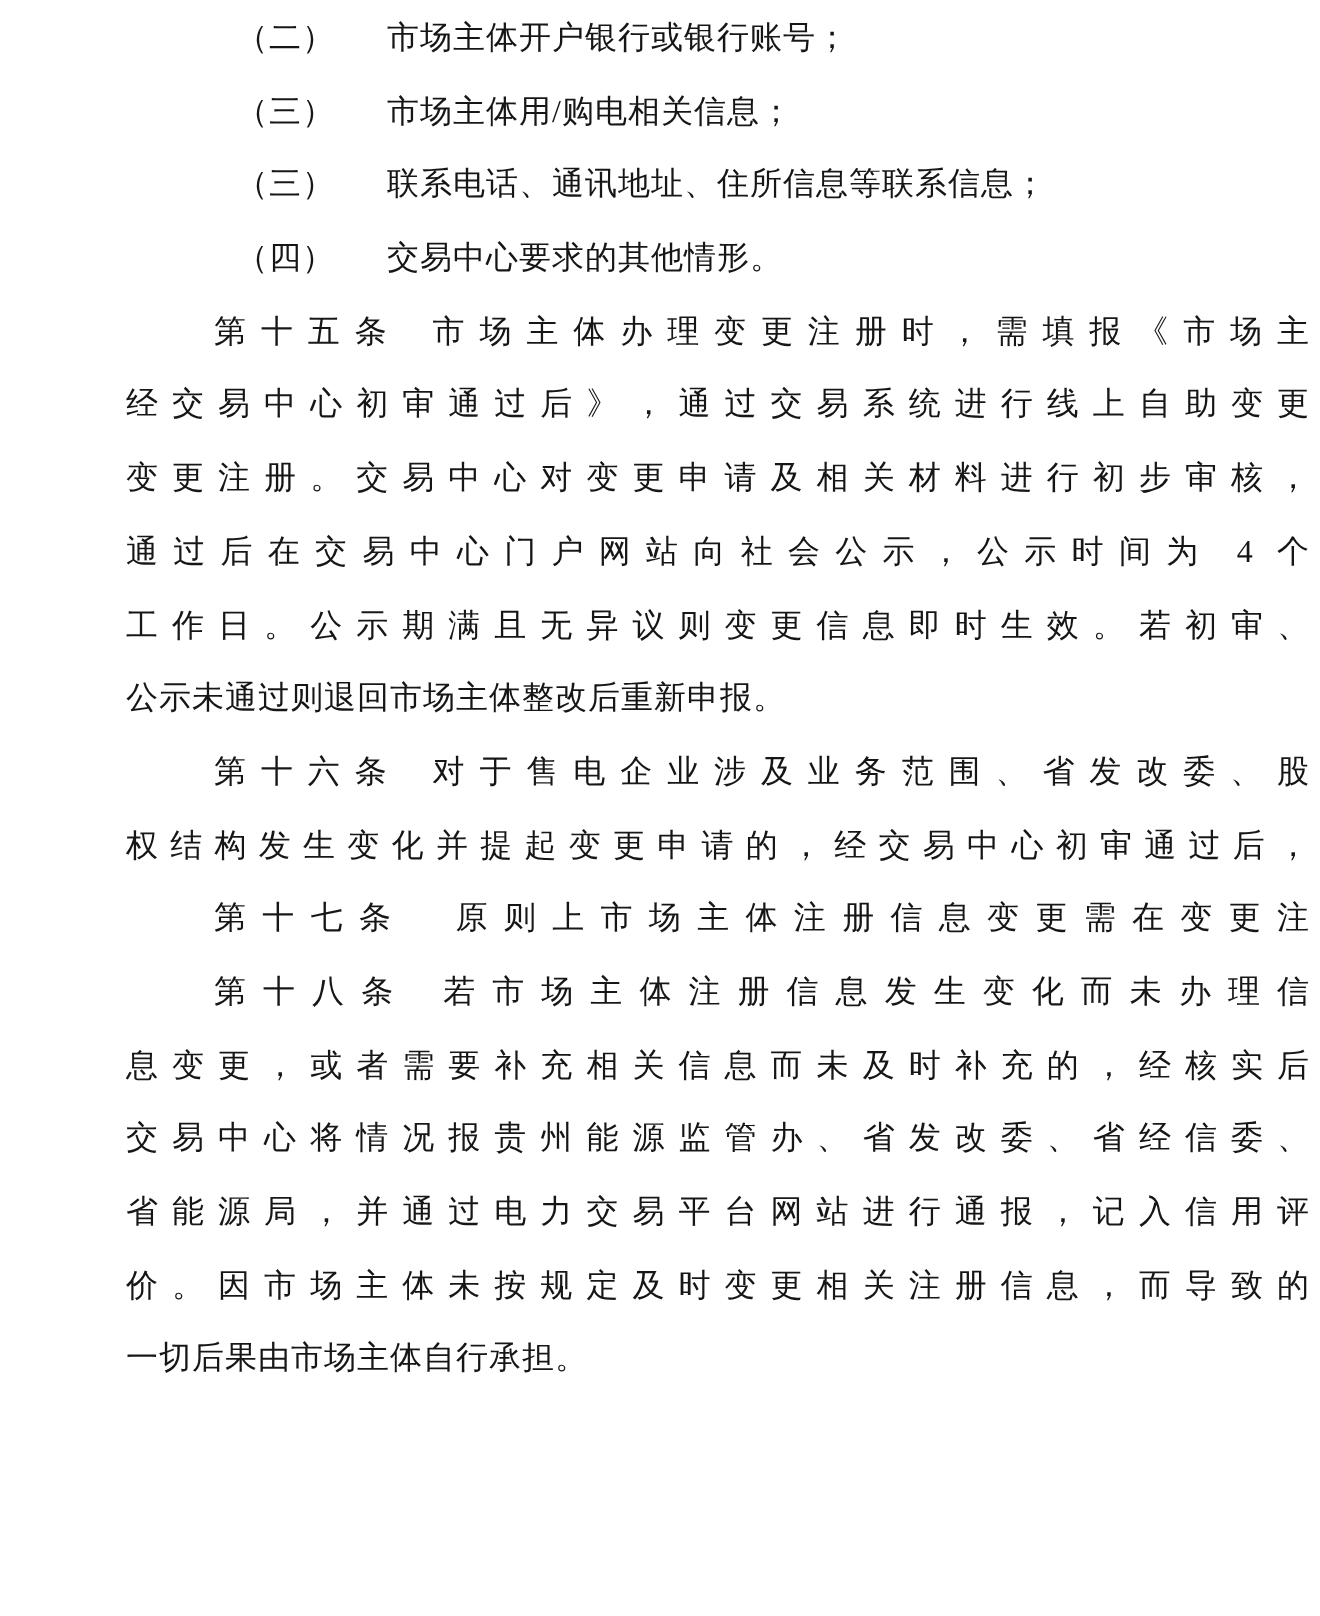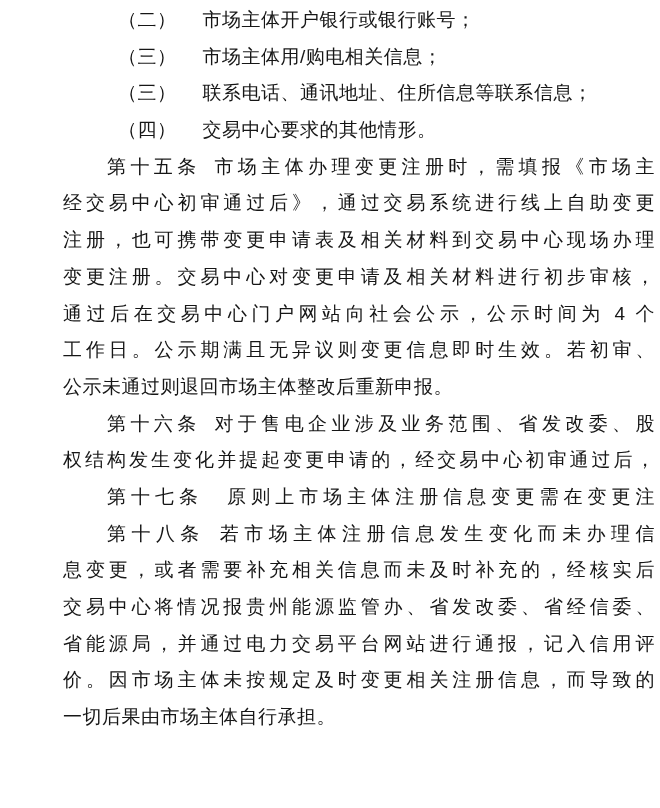--- a/index.html
+++ b/index.html
@@ -13,22 +13,22 @@
     height: 808px;
     background: #ffffff;
     overflow: hidden;
   }
   .doc {
     position: absolute;
     left: 63px;
     top: 0;
     width: 592px;
     padding-top: 2px;
-    font-family: Liberation Sans, sans-serif;
-    font-size: 19px;
+    font-family: Liberation Serif, serif;
+    font-size: 16px;
     line-height: 36.7px;
     color: #161616;
     letter-spacing: 0.5px;
   }
   .line {
     height: 36.7px;
     text-align: left;
   }
   
   .line.fill {
@@ -51,21 +51,20 @@
 <body>
 
 <div class="page">
   <div class="doc" id="doc-body">
       <div class="line list"><span class="num">（二）</span><span class="txt">市场主体开户银行或银行账号；</span></div>
       <div class="line list"><span class="num">（三）</span><span class="txt">市场主体用/购电相关信息；</span></div>
       <div class="line list"><span class="num">（三）</span><span class="txt">联系电话、通讯地址、住所信息等联系信息；</span></div>
       <div class="line list"><span class="num">（四）</span><span class="txt">交易中心要求的其他情形。</span></div>
       <div class="line para fill">第十五条 市场主体办理变更注册时，需填报《市场主</div>
       <div class="line flush fill">经交易中心初审通过后》，通过交易系统进行线上自助变更</div>
-      <div class="line flush fill">注册，也可携带变更申请表及相关材料到交易中心现场办理</div>
       <div class="line flush fill">变更注册。交易中心对变更申请及相关材料进行初步审核，</div>
       <div class="line flush fill">通过后在交易中心门户网站向社会公示，公示时间为 4 个</div>
       <div class="line flush fill">工作日。公示期满且无异议则变更信息即时生效。若初审、</div>
       <div class="line flush">公示未通过则退回市场主体整改后重新申报。</div>
       <div class="line para fill">第十六条 对于售电企业涉及业务范围、省发改委、股</div>
       <div class="line flush fill">权结构发生变化并提起变更申请的，经交易中心初审通过后，</div>
       <div class="line para fill">第十七条　原则上市场主体注册信息变更需在变更注</div>
       <div class="line para fill">第十八条 若市场主体注册信息发生变化而未办理信</div>
       <div class="line flush fill">息变更，或者需要补充相关信息而未及时补充的，经核实后</div>
       <div class="line flush fill">交易中心将情况报贵州能源监管办、省发改委、省经信委、</div>

